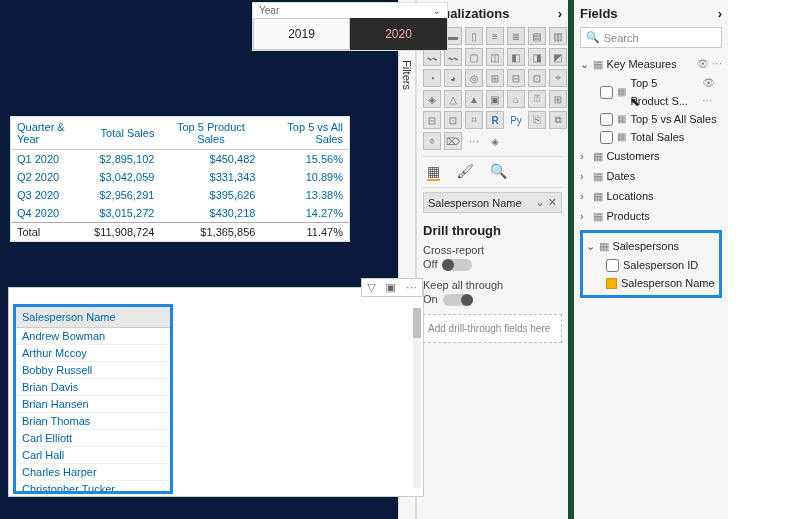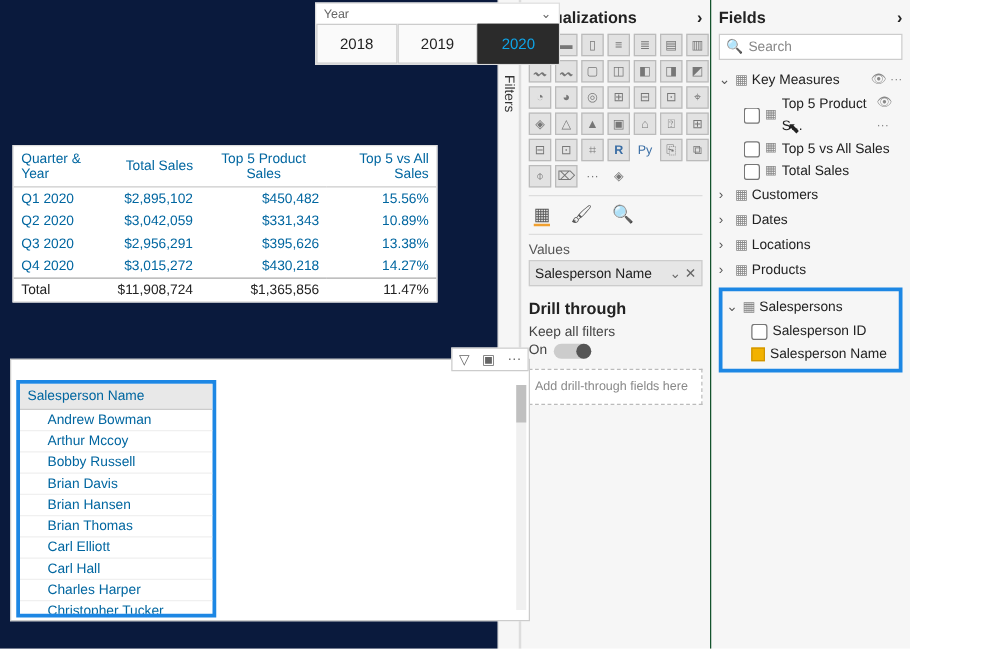--- a/index.html
+++ b/index.html
@@ -3,33 +3,33 @@
 <meta charset="utf-8">
 <style>
   * { box-sizing: border-box; margin: 0; padding: 0; }
   body { font-family: "Segoe UI", Arial, sans-serif; font-size: 12px; color: #222; background: #fff; width:797px; height:519px; overflow:hidden;}
   .app { display:flex; width:797px; height:519px; }
   .canvas-area { width:398px; height:519px; background:#0a1a3d; position:relative; }
   .slicer-year { position:absolute; top:2px; left:252px; width:196px; background:#fff; border:1px solid #ddd; }
   .slicer-header { display:flex; justify-content:space-between; align-items:center; padding:2px 6px; font-size:10px; color:#666; }
   .slicer-buttons { display:flex; }
   .slicer-btn { flex:1; text-align:center; padding:8px 0; font-size:12px; border:1px solid #ccc; background:#fafafa; cursor:pointer;}
-  .slicer-btn.active { background:#2b2b2b; color:#0ea5e9; border-color:#2b2b2b; }
+  .slicer-btn.active { background:#2b2b2b; color:#fca5a5; border-color:#2b2b2b; }
   .matrix { position:absolute; top:116px; left:10px; width:340px; background:#fff; border:1px solid #ddd; }
   .matrix table { width:100%; border-collapse:collapse; font-size:11px; }
   .matrix th { text-align:left; padding:4px 6px; color:#0066a0; border-bottom:1px solid #ccc; font-weight:normal;}
   .matrix td { padding:3px 6px; color:#0066a0; }
   .matrix td.num { text-align:right; }
   .matrix tr.total td { font-weight:normal; color:#222; border-top:1px solid #aaa; }
   .salestable-visual { position:absolute; top:287px; left:8px; width:416px; height:210px; background:#fff; border:1px solid #ccc; }
   .salestable-toolbar { position:absolute; top:-10px; right:0; background:#fff; border:1px solid #ccc; display:flex; }
   .salestable-toolbar span { padding:2px 5px; font-size:11px; color:#666; cursor:pointer;}
   .sales-list { position:absolute; top:16px; left:4px; width:160px; border:3px solid #1d87e4; background:#fff; max-height:190px; overflow:hidden;}
   .sales-list .header { background:#e8e8e8; padding:4px 6px; font-size:11px; color:#0066a0; border-bottom:1px solid #ccc;}
-  .sales-list .item { padding:2px 22px; font-size:11px; color:#0066a0; border-bottom:1px solid #f0f0f0;}
+  .sales-list .item { padding:2px 6px; font-size:11px; color:#0066a0; border-bottom:1px solid #f0f0f0;}
   .scrollbar-vert { position:absolute; right:2px; top:20px; width:8px; height:180px; background:#f0f0f0;}
   .scrollbar-vert .thumb { width:8px; height:30px; background:#c0c0c0; }
   
   .collapsed-pane { width:18px; background:#f6f6f6; border-left:1px solid #ddd; border-right:1px solid #ddd; display:flex; flex-direction:column; align-items:center; padding-top:6px; gap:14px;}
   .collapsed-pane .chev { font-size:11px; color:#555; cursor:pointer;}
   .collapsed-pane .vlabel { writing-mode:vertical-rl; font-size:11px; color:#333; cursor:pointer; }
   
   .viz-pane { width:152px; background:#f6f6f6; border-left:1px solid #ddd; padding:6px 6px 0 6px; display:flex; flex-direction:column;}
   .pane-header { display:flex; justify-content:space-between; align-items:center; font-weight:600; font-size:13px; padding-bottom:6px;}
   .viz-grid { display:grid; grid-template-columns: repeat(7, 18px); grid-auto-rows:18px; gap:3px; margin-bottom:6px;}
@@ -43,21 +43,21 @@
   .well-field { display:flex; justify-content:space-between; align-items:center; background:#e6e6e6; border:1px solid #ccc; padding:3px 4px; font-size:11px; margin-bottom:8px;}
   .well-field .actions{ display:flex; gap:3px; color:#666;}
   .drill-section { font-size:12px;}
   .drill-title { font-weight:600; margin:2px 0 6px; font-size:13px;}
   .toggle-row { display:flex; flex-direction:column; margin-bottom:8px; font-size:11px; color:#444;}
   .toggle { width:30px; height:12px; border-radius:6px; background:#ccc; position:relative; margin-top:3px; cursor:pointer;}
   .toggle .knob { width:12px; height:12px; border-radius:50%; background:#555; position:absolute; left:0; }
   .toggle.on .knob { left:18px; }
   .drill-drop { border:1px dashed #bbb; background:#fff; padding:8px 4px; font-size:10px; color:#888; text-align:left;}
   
-  .fields-pane { width:160px; background:#f6f6f6; border-left:1px solid #14532d; padding:6px 6px 0 6px; display:flex; flex-direction:column;}
+  .fields-pane { width:160px; background:#f6f6f6; border-left:6px solid #14532d; padding:6px 6px 0 6px; display:flex; flex-direction:column;}
   .search-box { display:flex; align-items:center; border:1px solid #ccc; background:#fff; padding:3px 5px; font-size:11px; color:#888; margin-bottom:6px;}
   .search-box span.icon{ margin-right:4px;}
   .field-tree { font-size:11px; line-height:18px; }
   .field-tree .tnode { display:flex; align-items:center; gap:3px; padding:1px 0; cursor:pointer;}
   .field-tree .tnode .caret { width:10px; color:#555;}
   .field-tree .tnode .ticon { font-size:11px; color:#888;}
   .field-tree .child { padding-left:20px; display:flex; align-items:center; gap:4px;}
   .field-tree .child input{cursor:pointer;}
   .field-tree .child .sigma{ color:#888; font-size:10px;}
   .selected-group { border:3px solid #1d87e4; margin-top:4px; padding:3px 3px;}
@@ -70,21 +70,20 @@
 <div class="app">
 
   <div class="canvas-area">
 
     <div class="slicer-year">
       <div class="slicer-header">
         <span>Year</span>
         <span>⌄</span>
       </div>
       <div class="slicer-buttons" id="slicer-buttons">
-          <div class="slicer-btn">2018</div>
           <div class="slicer-btn">2019</div>
           <div class="slicer-btn active">2020</div>
         </div>
     </div>
 
     <div class="matrix">
       <table>
         <thead>
             <tr id="matrix-head">
               <th>Quarter &amp; Year</th>
@@ -205,32 +204,40 @@
         <div class="viz-icon">⌽</div>
         <div class="viz-icon">⌦</div>
         <div class="viz-icon" style="border: none; background: transparent;">···</div>
         <div class="viz-icon" style="border: none; background: transparent;">◈</div>
       </div>
     <div class="format-row">
       <span class="active">▦</span>
       <span>🖌</span>
       <span>🔍</span>
     </div>
-    <div class="wells-label">Values</div>
     <div class="well-field">
       <span>Salesperson Name</span>
       <span class="actions">
           <span>⌄</span>
           <span>✕</span>
         </span>
     </div>
     <div class="drill-section">
       <div class="drill-title">Drill through</div>
       <div class="toggle-row">
-        <span>Keep all filters</span>
+        <span>Cross-report</span>
+        <div style="display:flex;align-items:center;gap:5px;">
+          <span>Off</span>
+          <div class="toggle">
+              <div class="knob"></div>
+            </div>
+        </div>
+      </div>
+      <div class="toggle-row">
+        <span>Keep all through</span>
         <div style="display:flex;align-items:center;gap:5px;">
           <span>On</span>
           <div class="toggle on">
               <div class="knob"></div>
             </div>
         </div>
       </div>
       <div class="drill-drop">Add drill-through fields here</div>
     </div>
   </div>

